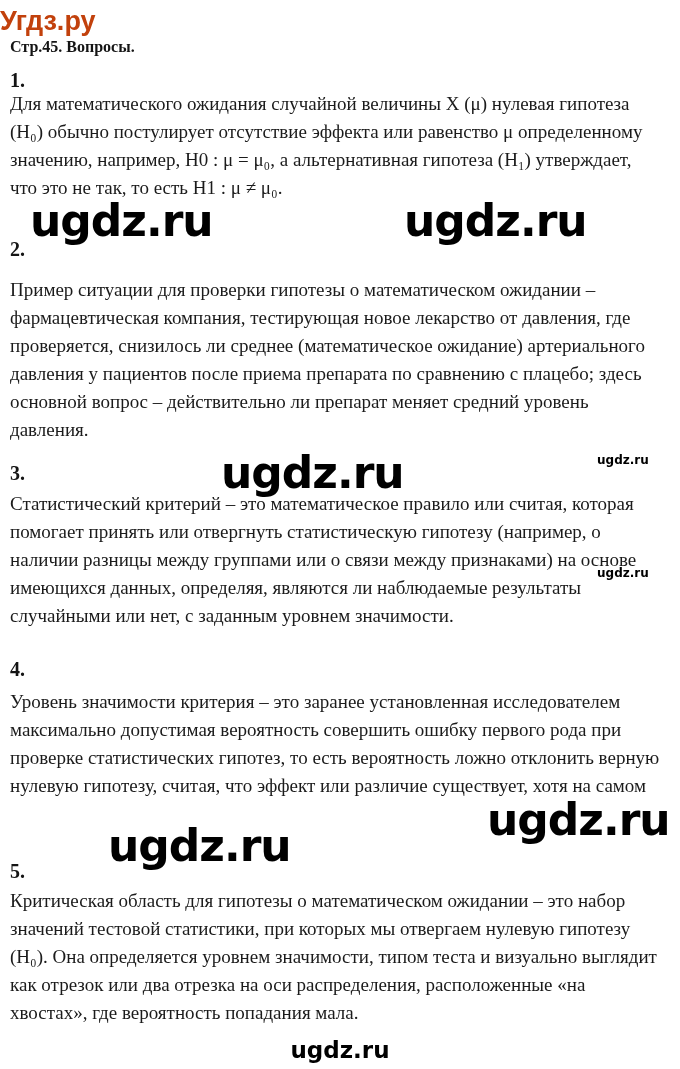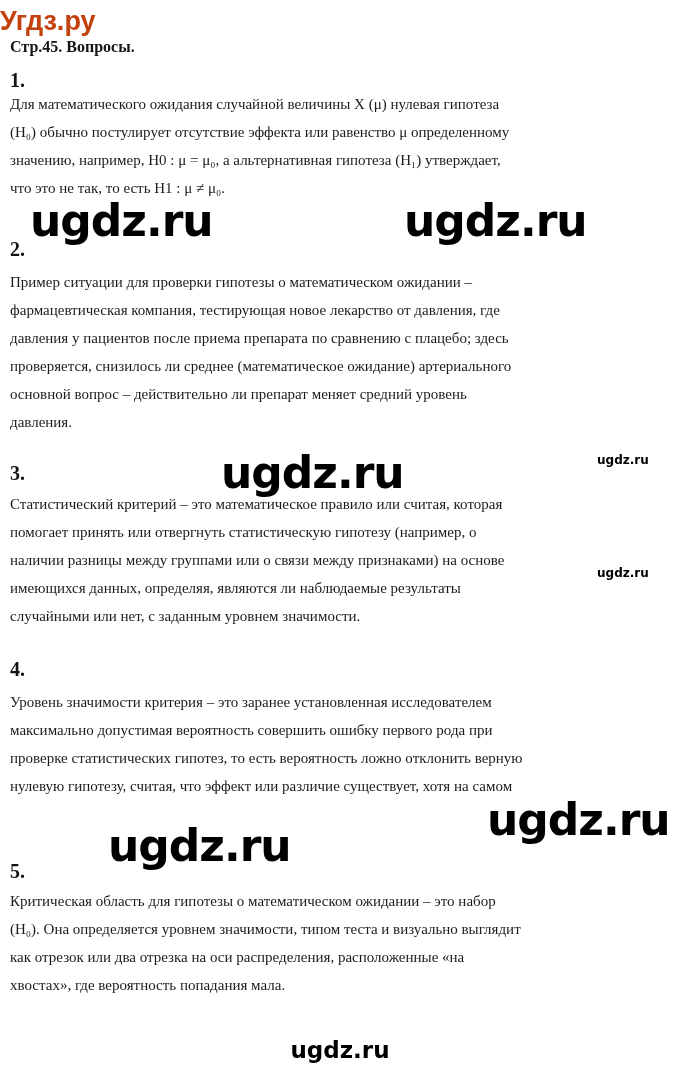--- a/index.html
+++ b/index.html
@@ -42,21 +42,21 @@
     color: #141414;
   }
   .para {
     position: absolute;
     left: 10px;
     width: 668px;
   }
   .line {
     height: 28px;
     line-height: 28px;
-    font-size: 15px;
+    font-size: 19px;
     white-space: nowrap;
     color: #1b1b1b;
   }
   .wm {
     position: absolute;
     font-family: "DejaVu Sans", "Liberation Sans", sans-serif;
     font-weight: bold;
     color: #000000;
     line-height: 1;
     white-space: nowrap;
@@ -83,25 +83,25 @@
     <div class="line">Для математического ожидания случайной величины X (μ) нулевая гипотеза</div>
     <div class="line">(H₀) обычно постулирует отсутствие эффекта или равенство μ определенному</div>
     <div class="line">значению, например, H0 : μ = μ₀, а альтернативная гипотеза (H₁) утверждает,</div>
     <div class="line">что это не так, то есть H1 : μ ≠ μ₀.</div>
   </div>
 
   <div class="wm wm-lg" style="left:30px;top:199px">ugdz.ru</div>
   <div class="wm wm-lg" style="left:404px;top:199px">ugdz.ru</div>
 
   <div class="qnum" style="top:238px">2.</div>
-  <div class="para" style="top:268px">
+  <div class="para" style="top:276px">
     <div class="line">Пример ситуации для проверки гипотезы о математическом ожидании –</div>
     <div class="line">фармацевтическая компания, тестирующая новое лекарство от давления, где</div>
+    <div class="line">проверяется, снизилось ли среднее (математическое ожидание) артериального</div>
     <div class="line">давления у пациентов после приема препарата по сравнению с плацебо; здесь</div>
-    <div class="line">проверяется, снизилось ли среднее (математическое ожидание) артериального</div>
     <div class="line">основной вопрос – действительно ли препарат меняет средний уровень</div>
     <div class="line">давления.</div>
   </div>
 
   <div class="qnum" style="top:462px">3.</div>
   <div class="wm wm-lg" style="left:221px;top:451px">ugdz.ru</div>
   <div class="wm wm-sm" style="left:597px;top:454px">ugdz.ru</div>
   <div class="para" style="top:490px">
     <div class="line">Статистический критерий – это математическое правило или считая, которая</div>
     <div class="line">помогает принять или отвергнуть статистическую гипотезу (например, о</div>
@@ -118,20 +118,21 @@
     <div class="line">проверке статистических гипотез, то есть вероятность ложно отклонить верную</div>
     <div class="line">нулевую гипотезу, считая, что эффект или различие существует, хотя на самом</div>
   </div>
 
   <div class="wm wm-lg" style="left:487px;top:798px">ugdz.ru</div>
   <div class="wm wm-lg" style="left:108px;top:824px">ugdz.ru</div>
 
   <div class="qnum" style="top:860px">5.</div>
   <div class="para" style="top:887px">
     <div class="line">Критическая область для гипотезы о математическом ожидании – это набор</div>
+    <div class="line">значений тестовой статистики, при которых мы отвергаем нулевую гипотезу</div>
     <div class="line">(H₀). Она определяется уровнем значимости, типом теста и визуально выглядит</div>
     <div class="line">как отрезок или два отрезка на оси распределения, расположенные «на</div>
     <div class="line">хвостах», где вероятность попадания мала.</div>
   </div>
 
   <div class="wm wm-footer" style="top:1039px">ugdz.ru</div>
 
 </div>
 
 </body></html>

